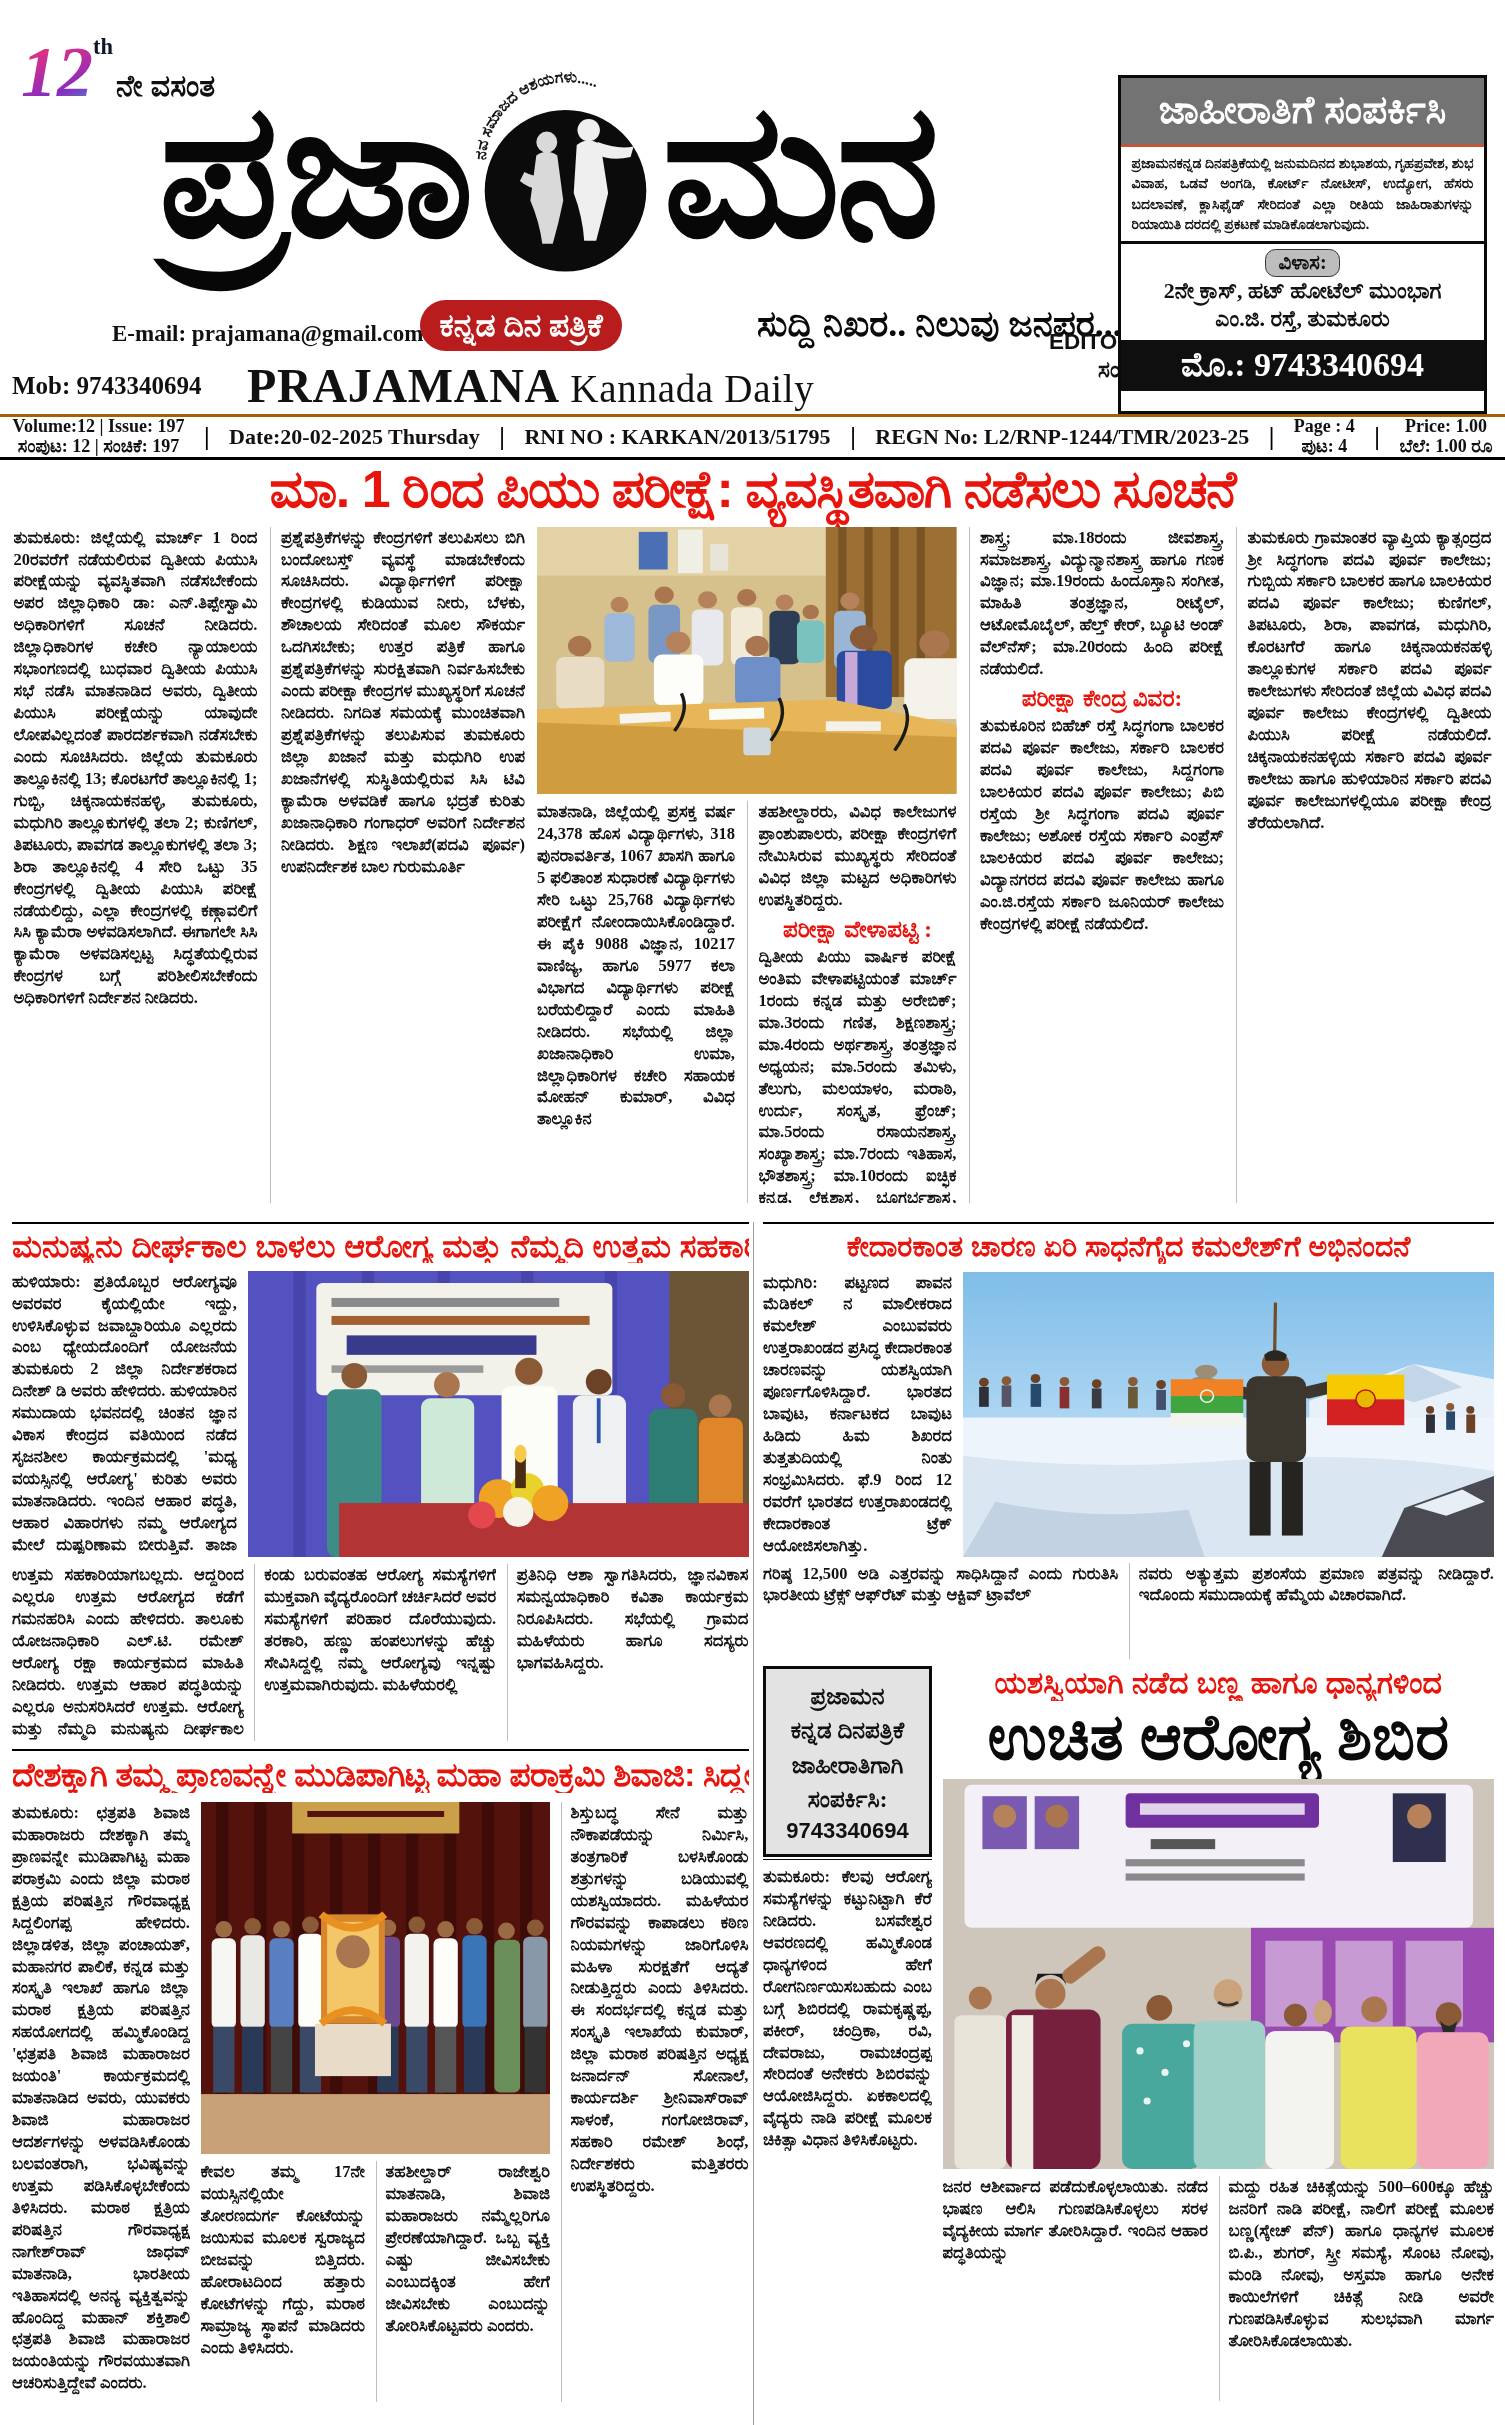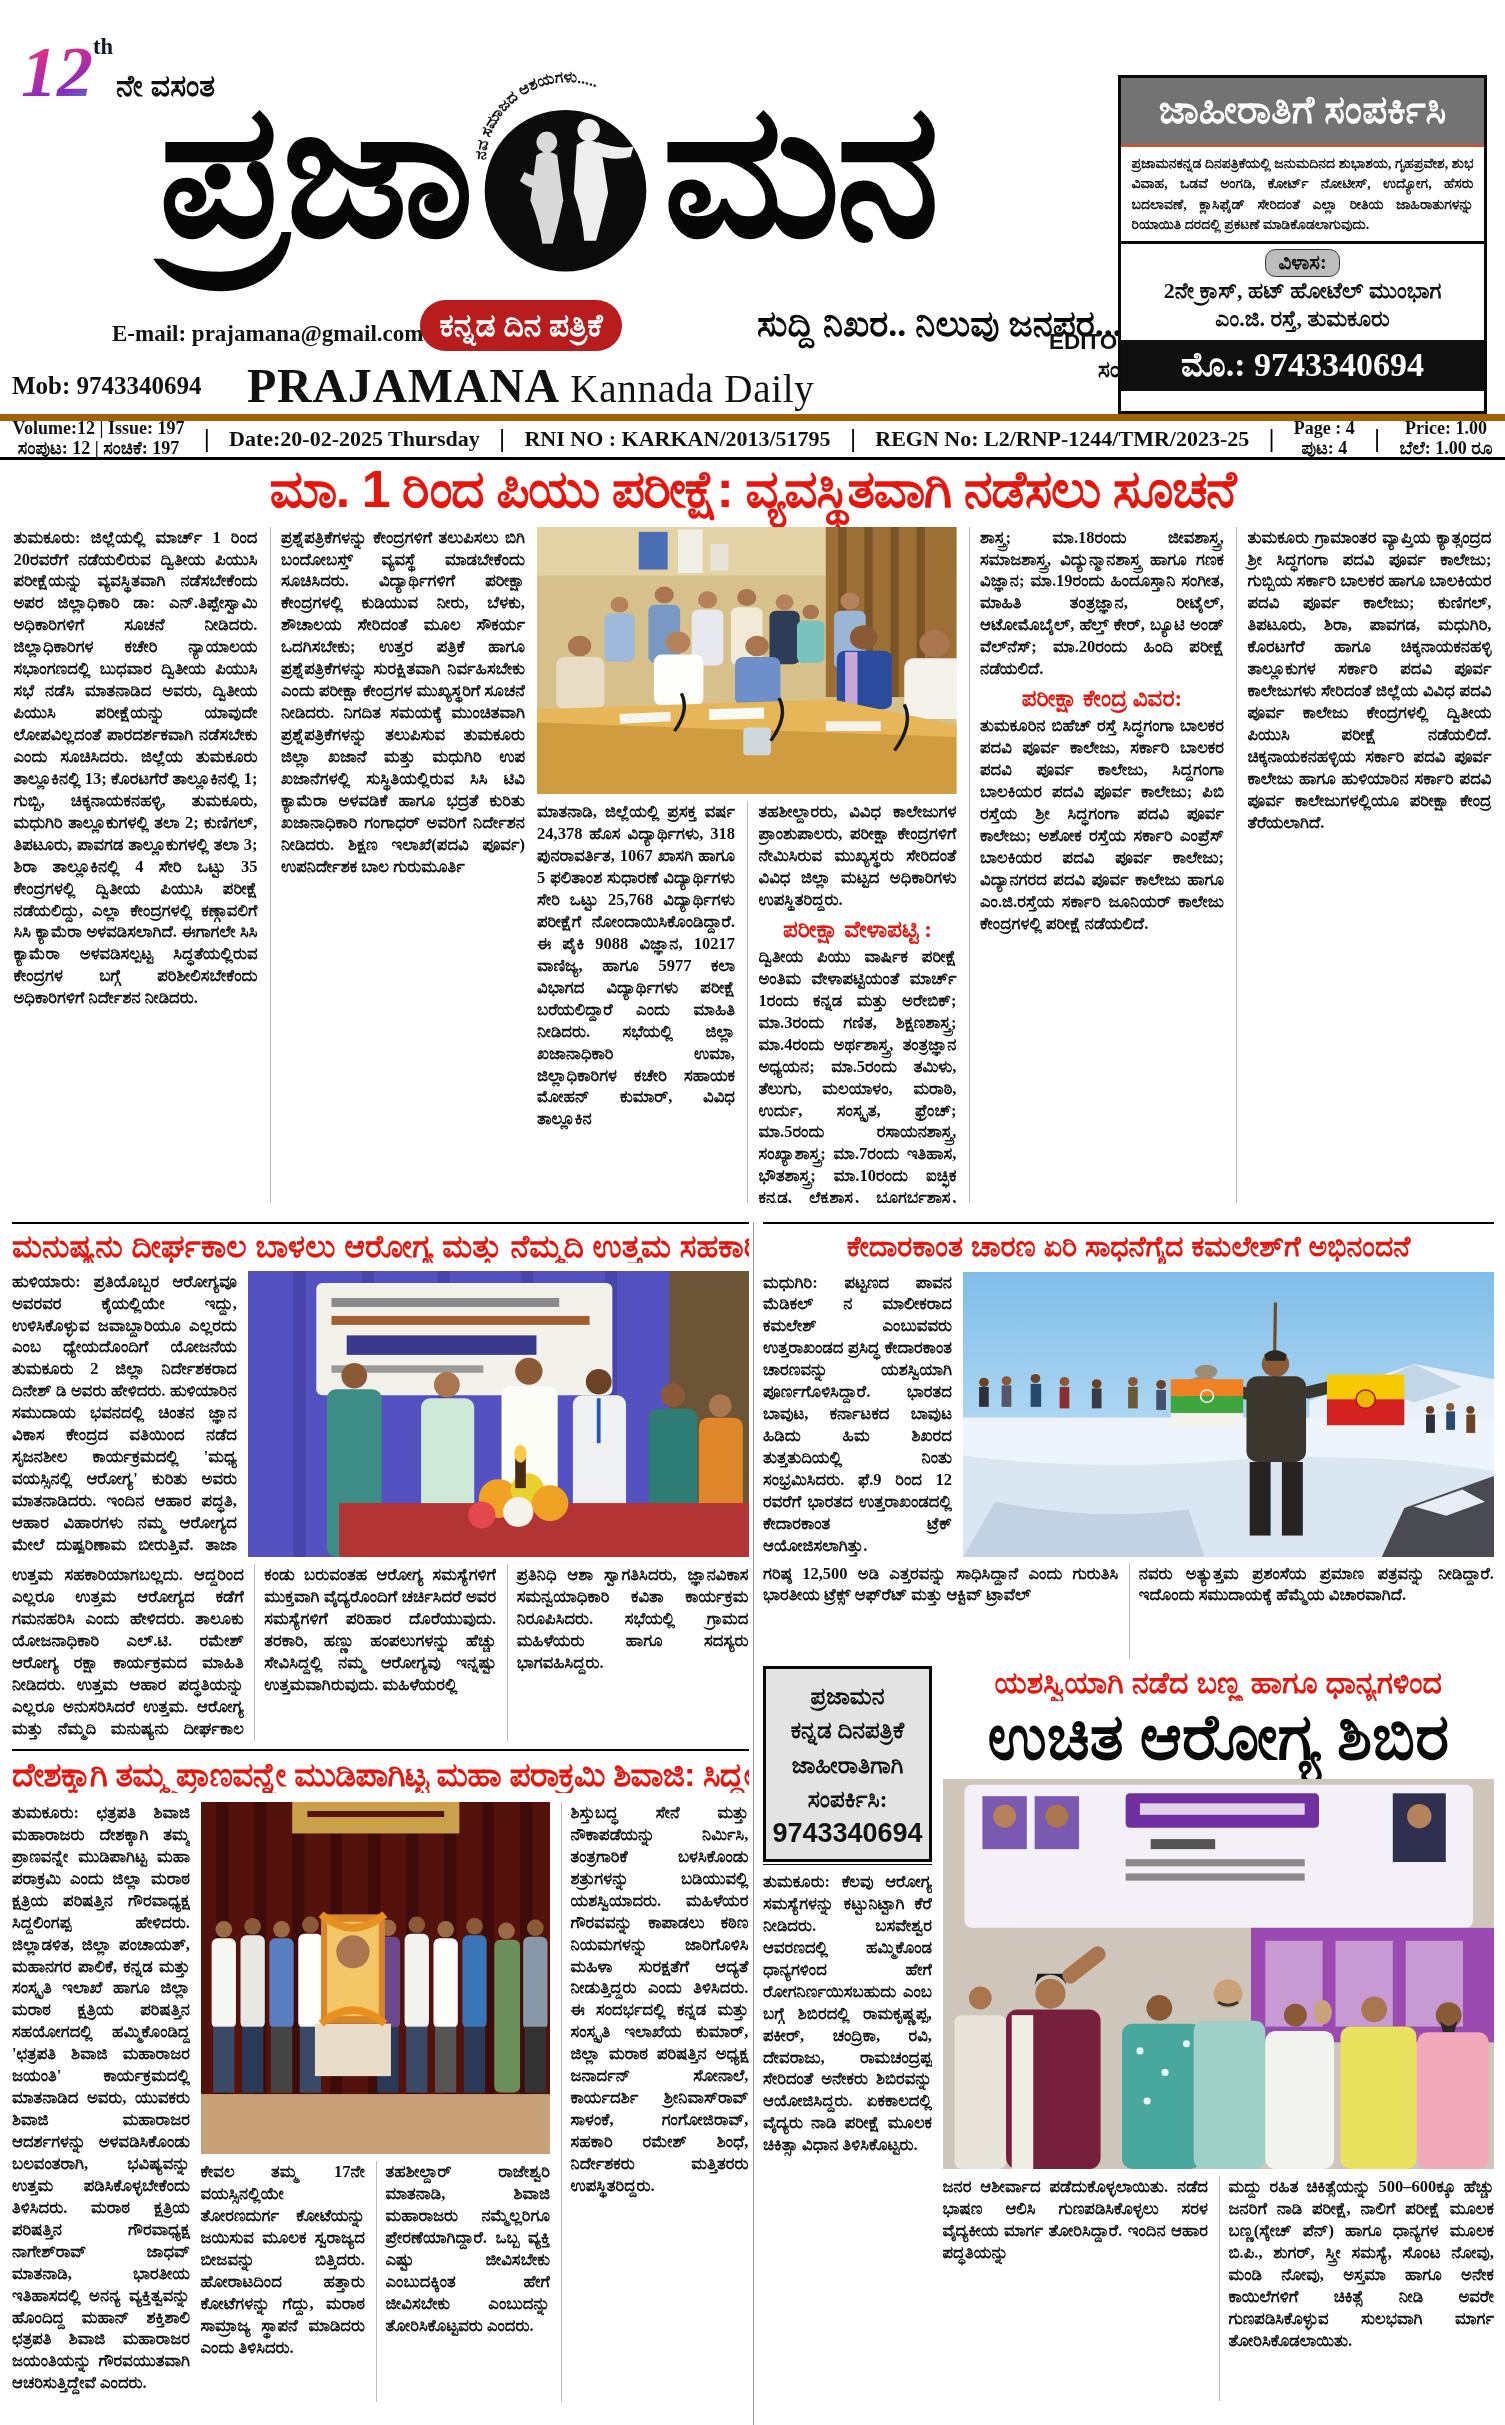--- a/index.html
+++ b/index.html
@@ -30,21 +30,21 @@
   .ad-contact .hdr{background:#737373;color:#fff;text-align:center;font-size:39px;font-weight:bold;
       padding:9px 0 10.5px;border-bottom:3px solid #c0573a;}
   .ad-contact .bdy{font-size:14px;font-weight:bold;text-align:justify;padding:7.5px 10.5px 6px;line-height:1.45;}
   .ad-contact .addr{border-top:3px solid #0a0a0a;text-align:center;padding:4.5px 0 6px;}
   .ad-contact .addr .tag{display:inline-block;background:#bdbdbd;border:1.5px solid #333;border-radius:10.5px;
       font-size:20px;font-weight:bold;padding:1.5px 12px;}
   .ad-contact .addr .l{font-size:22px;font-weight:bold;line-height:1.3;}
   .ad-contact .ph{background:#0f0f0f;color:#fff;text-align:center;font-size:34px;font-weight:bold;padding:6px 0;}
   
   .infobar{position:absolute;top:414px;left:0;width:1505px;height:46px;box-sizing:border-box;
-      border-top:7px solid #a16207;border-bottom:3px solid #000;display:flex;align-items:center;
+      border-top:3px solid #a16207;border-bottom:3px solid #000;display:flex;align-items:center;
       justify-content:center;gap:19.5px;font-weight:bold;}
   .infobar .sep{color:#000;font-size:25.5px;}
   .ib-st{text-align:center;line-height:1.1;font-size:18px;}
   .ib-big{font-size:22px;}
   
   .bodytxt{font-size:16.5px;line-height:1.33;text-align:justify;font-weight:bold;overflow:hidden;}
   .subhead{color:#e8150d;font-size:23px;font-weight:bold;text-align:center;margin:6px 0 3px;}
   .col-rule{border-left:0.7px solid #bdbdbd;}
   .photo{display:block;}
   
@@ -78,21 +78,21 @@
   .k-head{font-size:28.5px;margin:6px 0 7.5px;white-space:nowrap;overflow:hidden;}
   .k-row{display:flex;gap:10.5px;height:285px;}
   .k-row .c{flex:0 0 189px;overflow:hidden;}
   .k-duo{display:flex;gap:10.5px;height:96px;margin-top:6px;overflow:hidden;}
   .k-duo .d{flex:1 1 50%;overflow:hidden;}
   .h-block{display:flex;gap:10.5px;margin-top:7.5px;height:765px;}
   .h-rail{flex:0 0 169px;display:flex;flex-direction:column;gap:9px;overflow:hidden;}
   .adbox2{border:3px solid #0a0a0a;outline:1.5px solid #0a0a0a;outline-offset:2.2px;background:#e3e3e3;
       text-align:center;padding:10.5px 4.5px;font-weight:bold;}
   .adbox2 .l{font-size:23px;line-height:1.5;}
-  .adbox2 .p{font-size:27px;font-family:"Liberation Sans",sans-serif;}
+  .adbox2 .p{font-size:22px;font-family:"Liberation Sans",sans-serif;}
   .h-main{flex:1 1 auto;display:flex;flex-direction:column;}
   .h-kick{font-size:30px;margin:0 0 3px;white-space:nowrap;overflow:hidden;}
   .h-big{font-size:64px;font-weight:bold;text-align:center;color:#0a0a0a;line-height:1.05;margin:0 0 7.5px;
       font-family:"Liberation Serif",serif;}
   .h-duo{display:flex;gap:10.5px;height:225px;margin-top:7.5px;overflow:hidden;}
   .h-duo .d{flex:1 1 50%;overflow:hidden;}
 </style>
 </head>
 <body>
 

